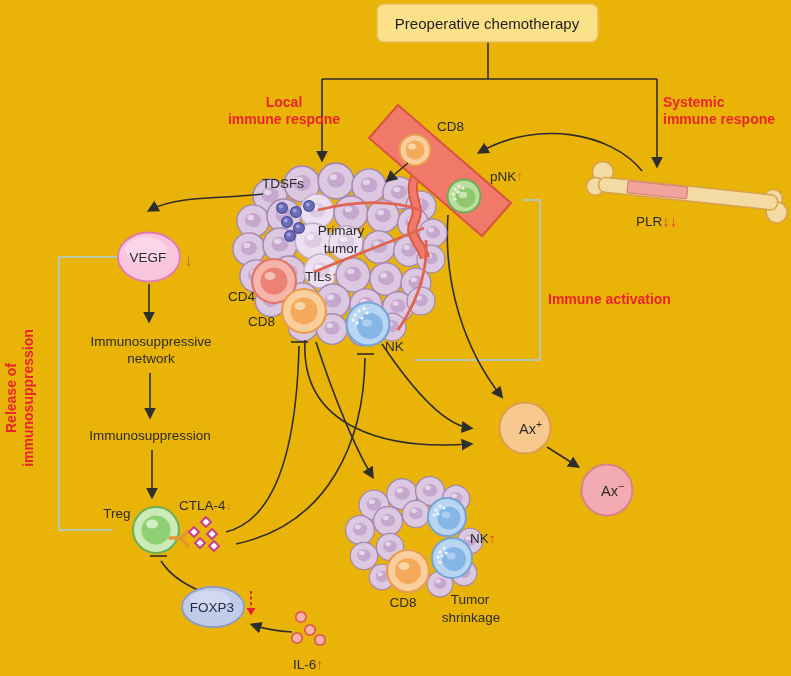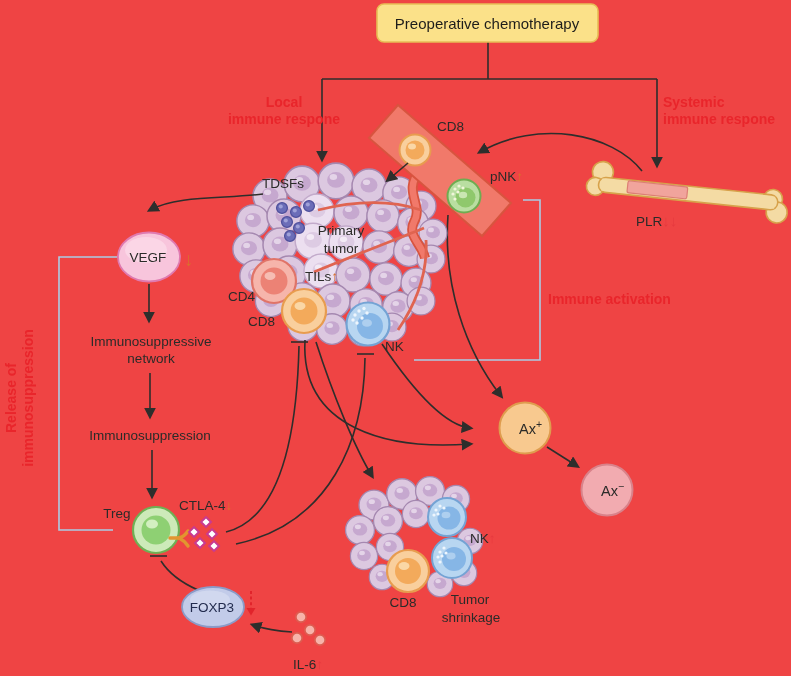--- a/index.html
+++ b/index.html
@@ -1,16 +1,16 @@
 <!DOCTYPE html>
 <html><head>
 <meta charset="utf-8">
 <style>
   html,body{margin:0;padding:0;background:#ffffff;}
-  .stage{width:791px;height:676px;position:relative;background:#ef4444;overflow:hidden;}
+  .stage{width:791px;height:676px;position:relative;background:#eab308;overflow:hidden;}
   svg{display:block;}
   text{font-family:"Liberation Sans",sans-serif;}
   .lbl{font-size:13.5px;fill:#2b2b29;}
   .red{font-size:14px;font-weight:bold;fill:#e9252b;}
   .ind-o{font-weight:bold;fill:#d9702d;}
   .ind-r{font-weight:bold;fill:#e63a3f;}
   .ln{stroke:#2e2e2c;stroke-width:1.6;fill:none;}
   .blue{stroke:#abcce5;stroke-width:1.6;fill:none;}
 </style>
 </head>

